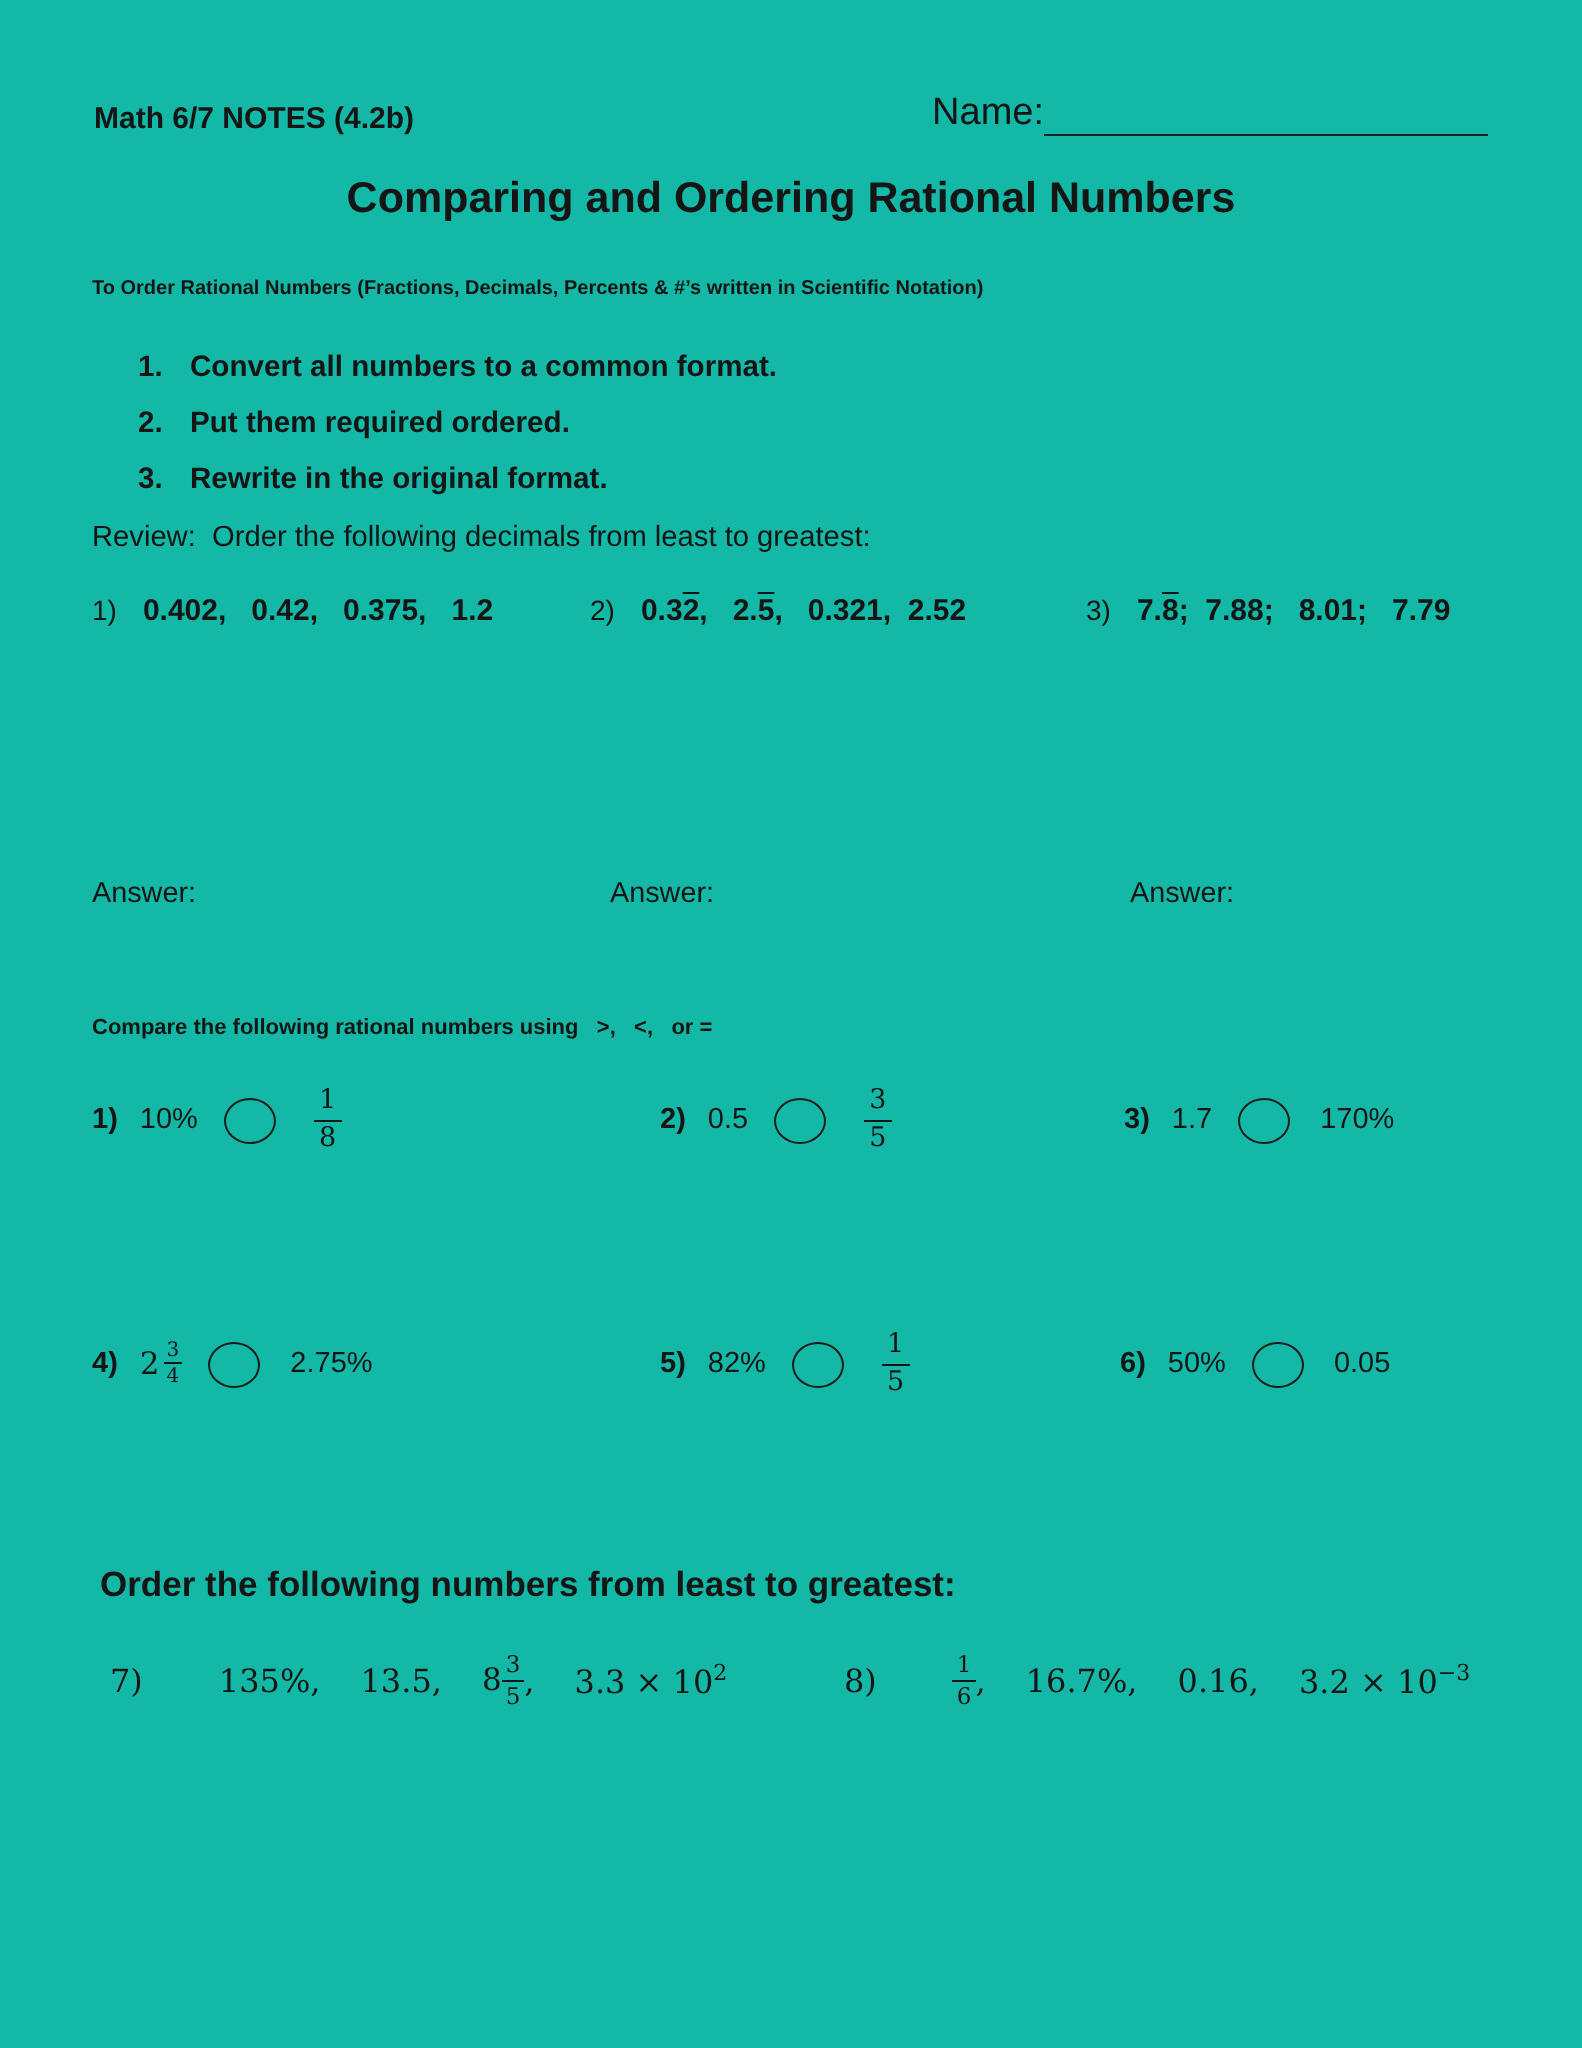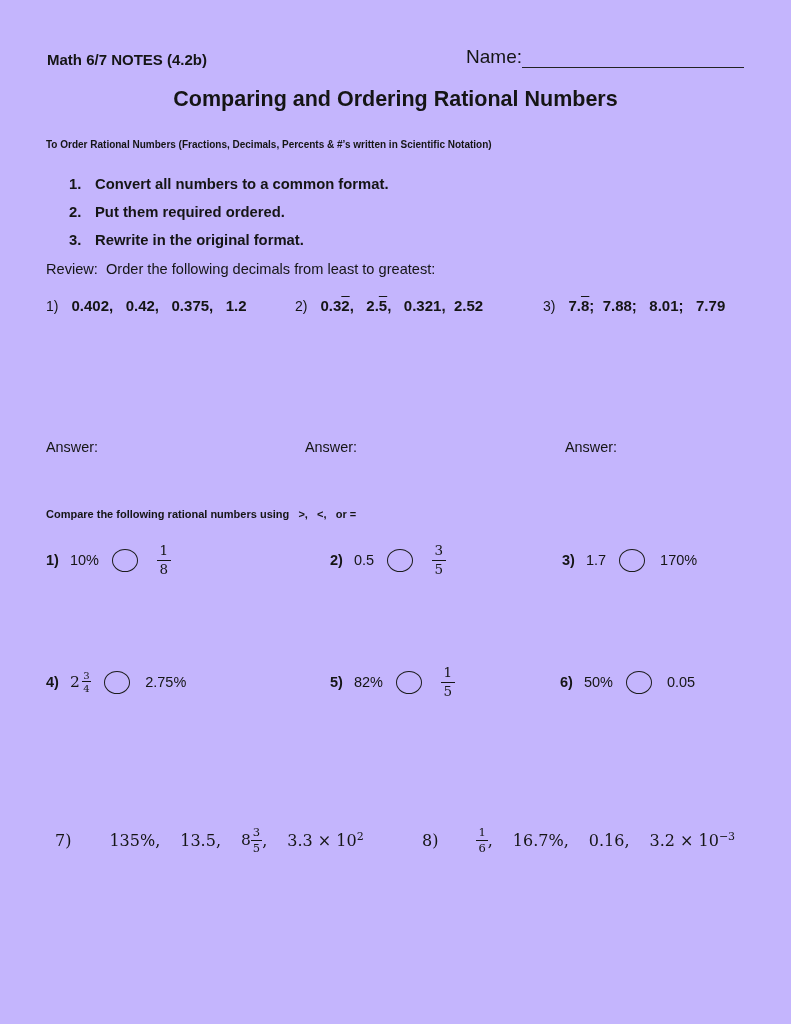--- a/index.html
+++ b/index.html
@@ -1,21 +1,21 @@
 <!DOCTYPE html>
 <html><head>
 <meta charset="utf-8">
 <style>
   * { box-sizing: border-box; }
   html, body { margin: 0; padding: 0; background: #ffffff; }
   .page {
     position: relative;
     width: 791px;
     height: 1024px;
-    background: #c4b5fd;
+    background: #14b8a6;
     color: #151515;
     font-family: "Liberation Sans", sans-serif;
     overflow: hidden;
   }
   .abs { position: absolute; }
   .ws { white-space: pre-wrap; text-align: right; }
 
   
   .header-row { top: 46px; left: 47px; right: 47px; display: flex; justify-content: space-between; align-items: flex-end; }
   .course { font-weight: 700; font-size: 15px; }
@@ -159,20 +159,21 @@
         <span class="fd">5</span>
       </span>
   </div>
   <div class="abs cmp" style="left:560px; top:656px">
     <span class="plabel-b">6)</span>
     <span class="cval">50%</span>
     <span class="cmp-circle"></span>
     <span class="rval">0.05</span>
   </div>
 
+  <div class="abs order-heading">Order the following numbers from least to greatest:</div>
 
   <div class="abs order-problem" style="left:55px">
     <span class="olabel">7)</span>
     <span>135%,</span>
     <span>13.5,</span>
     <span class="with-comma">
         <span class="mwhole">8</span>
         <span class="frac md">
           <span class="fn">3</span>
           <span class="fd">5</span>

